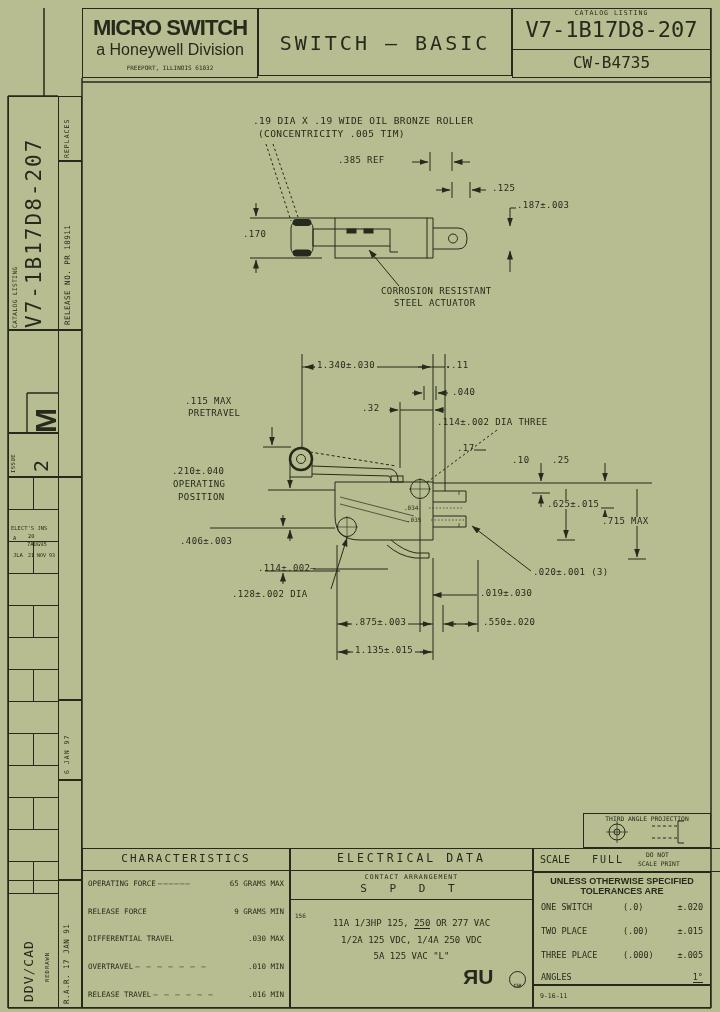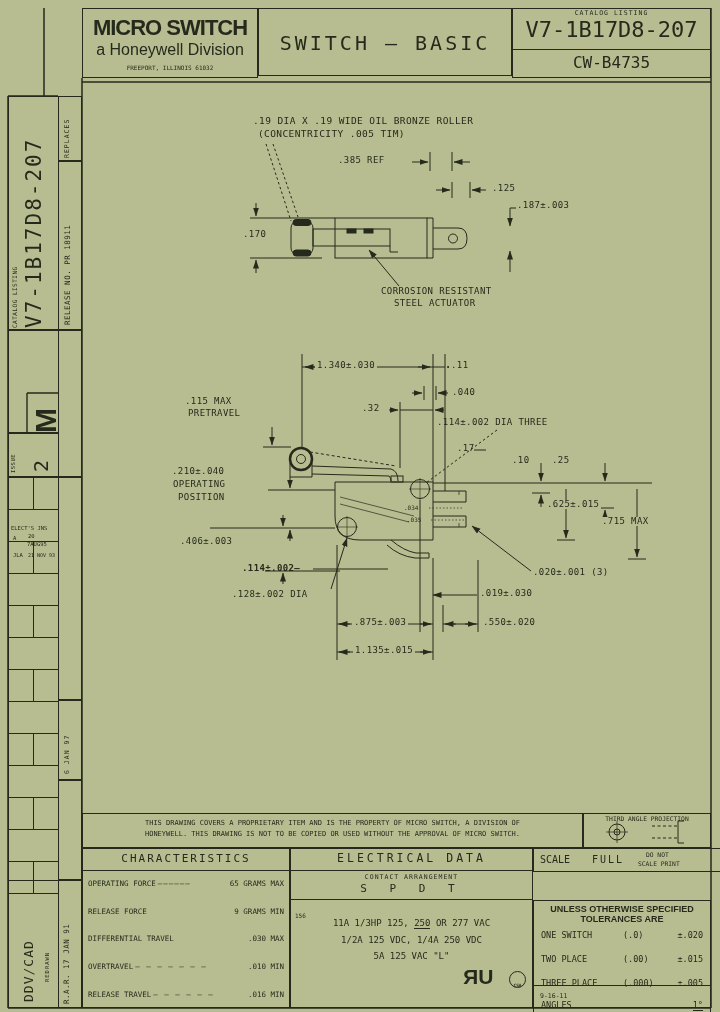--- a/index.html
+++ b/index.html
@@ -116,21 +116,21 @@
   <span class="dim" style="left:437px;top:418px;">.114±.002 DIA THREE</span>
   <span class="dim" style="left:172px;top:467px;">.210±.040</span>
   <span class="dim" style="left:173px;top:480px;">OPERATING</span>
   <span class="dim" style="left:178px;top:493px;">POSITION</span>
   <span class="dim" style="left:457px;top:444px;">.17</span>
   <span class="dim" style="left:512px;top:456px;">.10</span>
   <span class="dim" style="left:552px;top:456px;">.25</span>
   <span class="dim bgm" style="left:545px;top:500px;">.625±.015</span>
   <span class="dim bgm" style="left:600px;top:517px;">.715 MAX</span>
   <span class="dim" style="left:180px;top:537px;">.406±.003</span>
-  <span class="dim" style="left:242px;top:564px;font-weight:bold;">.114±.002—</span>
+  <span class="dim" style="left:258px;top:564px;">.114±.002—</span>
   <span class="dim" style="left:232px;top:590px;">.128±.002 DIA</span>
   <span class="dim" style="left:533px;top:568px;">.020±.001 (3)</span>
   <span class="dim" style="left:480px;top:589px;">.019±.030</span>
   <span class="dim bgm" style="left:352px;top:618px;">.875±.003</span>
   <span class="dim" style="left:483px;top:618px;">.550±.020</span>
   <span class="dim bgm" style="left:353px;top:646px;">1.135±.015</span>
   <span class="dim sm" style="left:404px;top:505px;">.034</span>
   <span class="dim sm" style="left:407px;top:517px;">.035</span>
 
   <svg width="720" height="1012" viewBox="0 0 720 1012">
@@ -236,24 +236,20 @@
       <path d="M429 508 H464 M431 520 H464" stroke-dasharray="1.5 2" stroke-width=".7"></path>
 
       <circle cx="617" cy="832" r="8"></circle>
       <circle cx="617" cy="832" r="3"></circle>
       <path d="M606 832 H628 M617 821 V843" stroke-width=".7"></path>
       <path d="M652 826 H678 M652 838 H678" stroke-dasharray="3 2.5"></path>
       <path d="M678 821 V843 M678 821 H684 M678 843 H684"></path>
     </g>
   </svg>
 
-  <div class="box" style="left:82px;top:813px;width:501px;height:35px;">
-    <div class="t ctr" style="left:0;right:0;top:6px;font-size:7px;position:absolute;">THIS DRAWING COVERS A PROPRIETARY ITEM AND IS THE PROPERTY OF MICRO SWITCH, A DIVISION OF</div>
-    <div class="t ctr" style="left:0;right:0;top:17px;font-size:7px;position:absolute;">HONEYWELL. THIS DRAWING IS NOT TO BE COPIED OR USED WITHOUT THE APPROVAL OF MICRO SWITCH.</div>
-  </div>
   <div class="box" style="left:583px;top:813px;width:128px;height:35px;">
     <div class="t ctr" style="left:0;right:0;top:2px;font-size:6.3px;position:absolute;">THIRD ANGLE PROJECTION</div>
   </div>
 
   <div class="box" style="left:82px;top:848px;width:208px;height:160px;">
     <div class="t ctr" style="left:0;right:0;top:4px;font-size:11px;letter-spacing:2px;position:absolute;border-bottom:0;">CHARACTERISTICS</div>
     <div style="position:absolute;left:0;right:0;top:21px;border-bottom:1.5px solid var(--ink);"></div>
     <div class="row" style="top:30px;">
       <span>OPERATING FORCE</span>
         <span class="dash">——————</span>
@@ -294,21 +290,21 @@
     <div class="t sans" style="left:172px;top:117px;font-size:21px;font-weight:bold;position:absolute;"><span class="flip">R</span><span>U</span></div>
     <div style="position:absolute;left:218px;top:122px;width:15px;height:15px;border:1.8px solid var(--ink);border-radius:50%;text-align:center;"><span style="font-size:4.5px;font-weight:bold;line-height:15px;">CSA</span></div>
   </div>
 
   <div class="box" style="left:533px;top:848px;width:210px;height:24px;">
     <span class="t" style="left:6px;top:6px;font-size:10px;position:absolute;">SCALE</span>
     <span class="t" style="left:58px;top:6px;font-size:10px;letter-spacing:2px;position:absolute;">FULL</span>
     <span class="t" style="left:112px;top:3px;font-size:6.3px;position:absolute;">DO NOT</span>
     <span class="t" style="left:104px;top:12px;font-size:6.3px;position:absolute;">SCALE PRINT</span>
   </div>
-  <div class="box" style="left:533px;top:872px;width:178px;height:113px;margin-top:28px;">
+  <div class="box" style="left:533px;top:872px;width:178px;height:113px;">
     <div class="t sans ctr" style="left:0;right:0;top:4px;font-size:9px;font-weight:bold;position:absolute;">UNLESS OTHERWISE SPECIFIED</div>
     <div class="t sans ctr" style="left:0;right:0;top:14px;font-size:9px;font-weight:bold;position:absolute;">TOLERANCES ARE</div>
     <div class="trow" style="top:29px;">
       <span class="lab">ONE SWITCH</span>
         <span class="ref">(.0)</span>
         <span class="val">±.020</span>
     </div>
     <div class="trow" style="top:53px;">
       <span class="lab">TWO PLACE</span>
         <span class="ref">(.00)</span>

